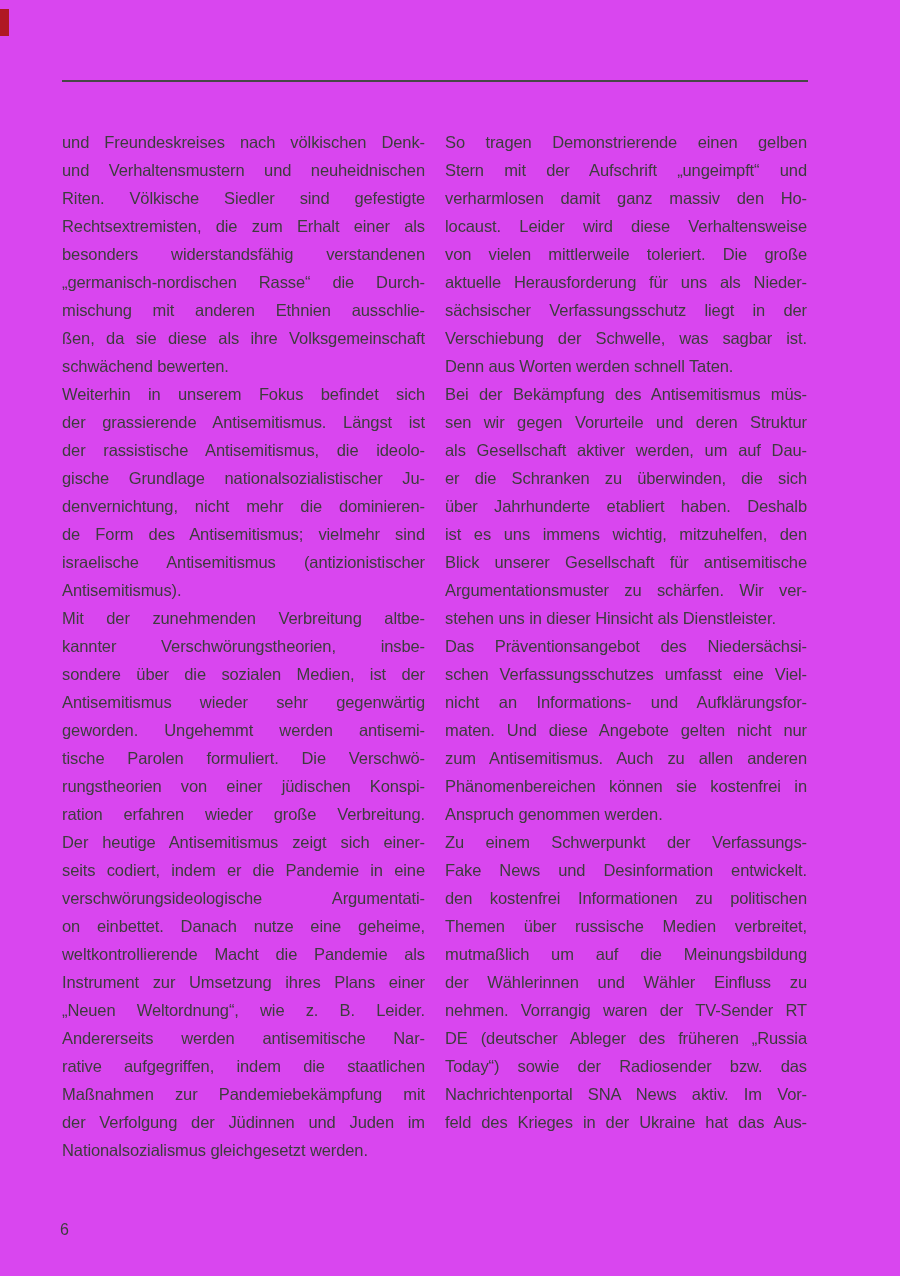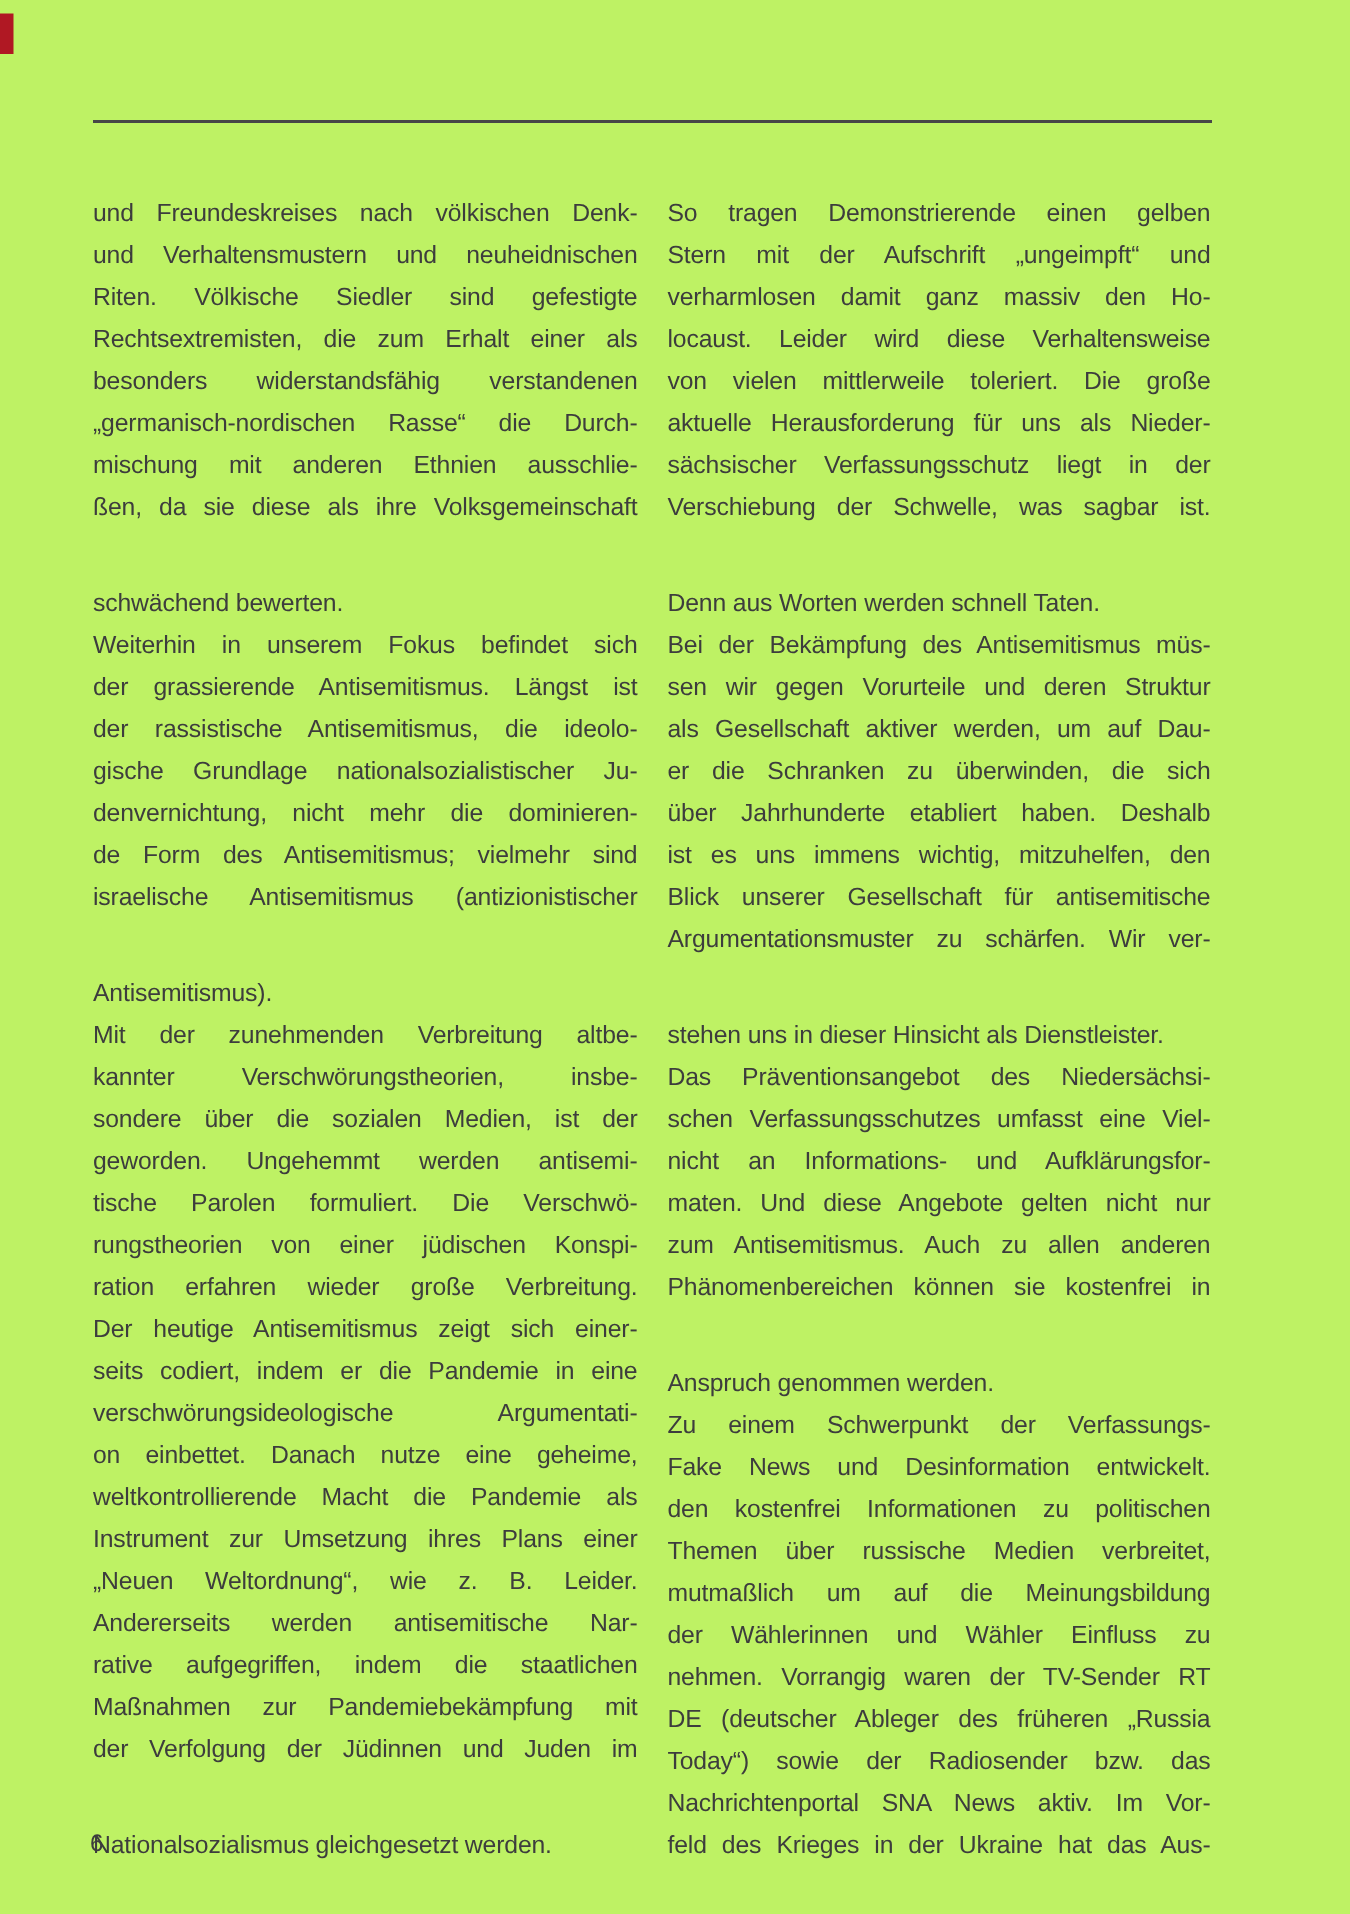--- a/index.html
+++ b/index.html
@@ -4,21 +4,21 @@
 <style>
   html, body {
     margin: 0;
     padding: 0;
     background: #ffffff;
   }
   .page {
     position: relative;
     width: 900px;
     height: 1276px;
-    background: #bef264;
+    background: #d946ef;
     overflow: hidden;
     font-family: "Liberation Sans", "DejaVu Sans", sans-serif;
     color: #3d3d3d;
   }
   .red-tab {
     position: absolute;
     left: 0;
     top: 9px;
     width: 9px;
     height: 27px;
@@ -49,21 +49,20 @@
   .column.right { width: 362px; }
   .line {
     white-space: nowrap;
     text-align: justify;
     text-align-last: justify;
     height: 28px;
     overflow: visible;
   }
   .line.last {
     text-align-last: left;
-    margin-top: 36px;
   }
   .page-number {
     position: absolute;
     left: 60px;
     top: 1220px;
     font-size: 16px;
     line-height: 20px;
     color: #3d3d3d;
   }
 </style>
@@ -88,20 +87,21 @@
         <div class="line">der grassierende Antisemitismus. Längst ist</div>
         <div class="line">der rassistische Antisemitismus, die ideolo-</div>
         <div class="line">gische Grundlage nationalsozialistischer Ju-</div>
         <div class="line">denvernichtung, nicht mehr die dominieren-</div>
         <div class="line">de Form des Antisemitismus; vielmehr sind</div>
         <div class="line">israelische Antisemitismus (antizionistischer</div>
         <div class="line last">Antisemitismus).</div>
         <div class="line">Mit der zunehmenden Verbreitung altbe-</div>
         <div class="line">kannter Verschwörungstheorien, insbe-</div>
         <div class="line">sondere über die sozialen Medien, ist der</div>
+        <div class="line">Antisemitismus wieder sehr gegenwärtig</div>
         <div class="line">geworden. Ungehemmt werden antisemi-</div>
         <div class="line">tische Parolen formuliert. Die Verschwö-</div>
         <div class="line">rungstheorien von einer jüdischen Konspi-</div>
         <div class="line">ration erfahren wieder große Verbreitung.</div>
         <div class="line">Der heutige Antisemitismus zeigt sich einer-</div>
         <div class="line">seits codiert, indem er die Pandemie in eine</div>
         <div class="line">verschwörungsideologische Argumentati-</div>
         <div class="line">on einbettet. Danach nutze eine geheime,</div>
         <div class="line">weltkontrollierende Macht die Pandemie als</div>
         <div class="line">Instrument zur Umsetzung ihres Plans einer</div>

